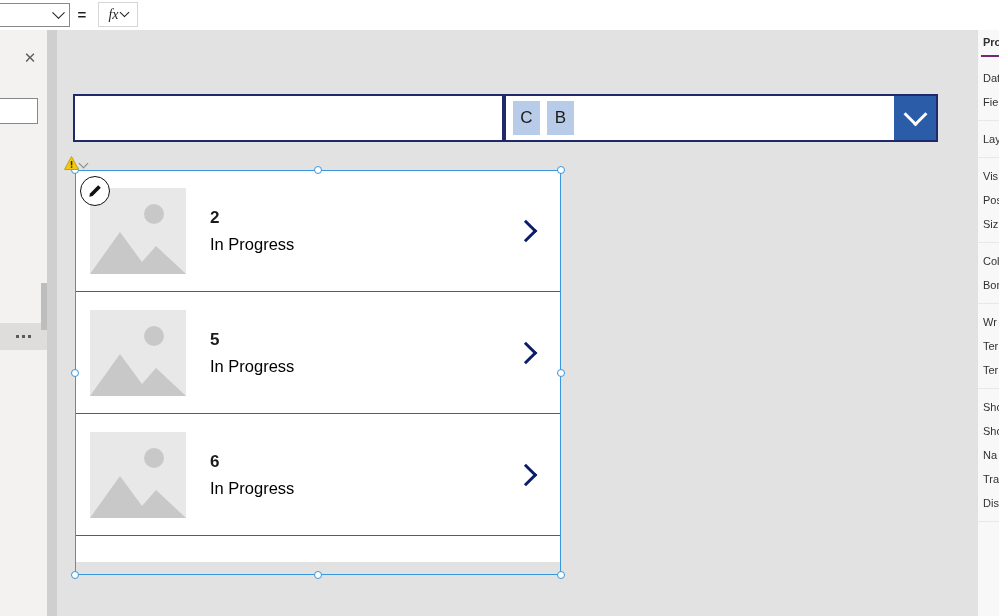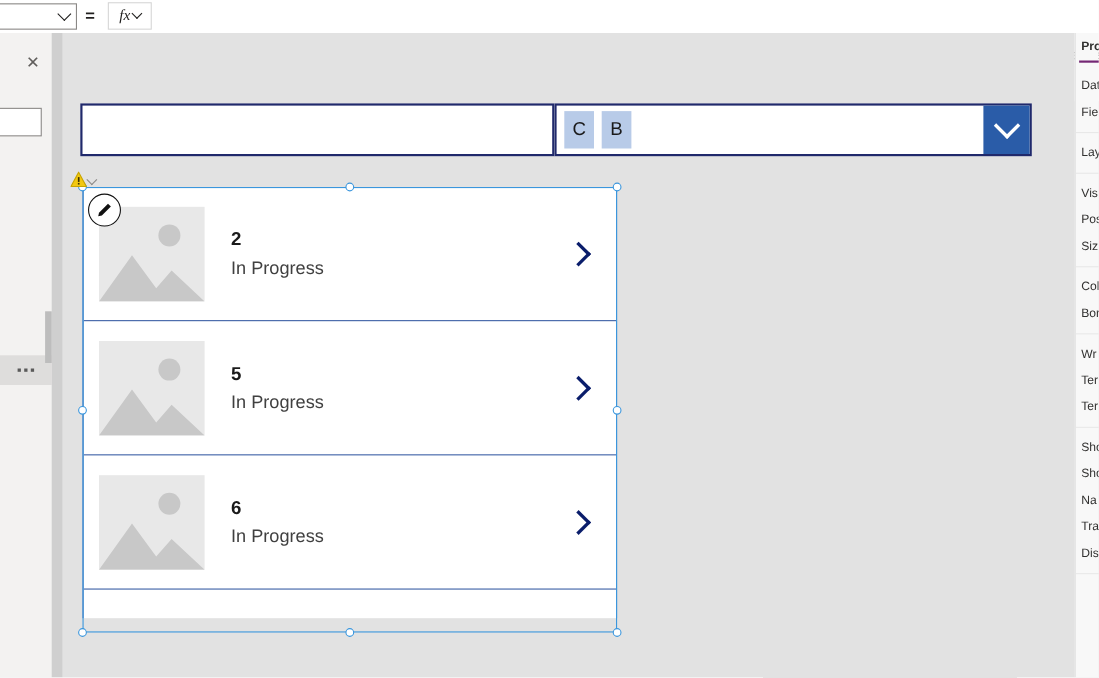--- a/index.html
+++ b/index.html
@@ -184,21 +184,21 @@
   }
   .ph-img .mtn {
     position: absolute; left: 0; bottom: 0; width: 96px; height: 54px;
   }
   .ph-img .dot {
     position: absolute; right: 22px; top: 16px; width: 20px; height: 20px;
     background: #c8c8c8; border-radius: 50%;
   }
   .gal-txt { margin-left: 24px; display: flex; flex-direction: column; gap: 7px; }
   .gal-title { font-size: 17px; font-weight: bold; color: #1a1a1a; }
-  .gal-sub { font-size: 16.5px; color: #404040; }
+  .gal-sub { font-size: 16.5px; color: #000000; }
   .gal-chev {
     position: absolute; right: 26px; top: 50%; transform: translateY(-50%);
     width: 16px; height: 16px;
     border-right: 3px solid #0a1d6b; border-top: 3px solid #0a1d6b;
     transform: translateY(-50%) rotate(45deg);
   }
 
   
   .handle {
     position: absolute; width: 8px; height: 8px;

